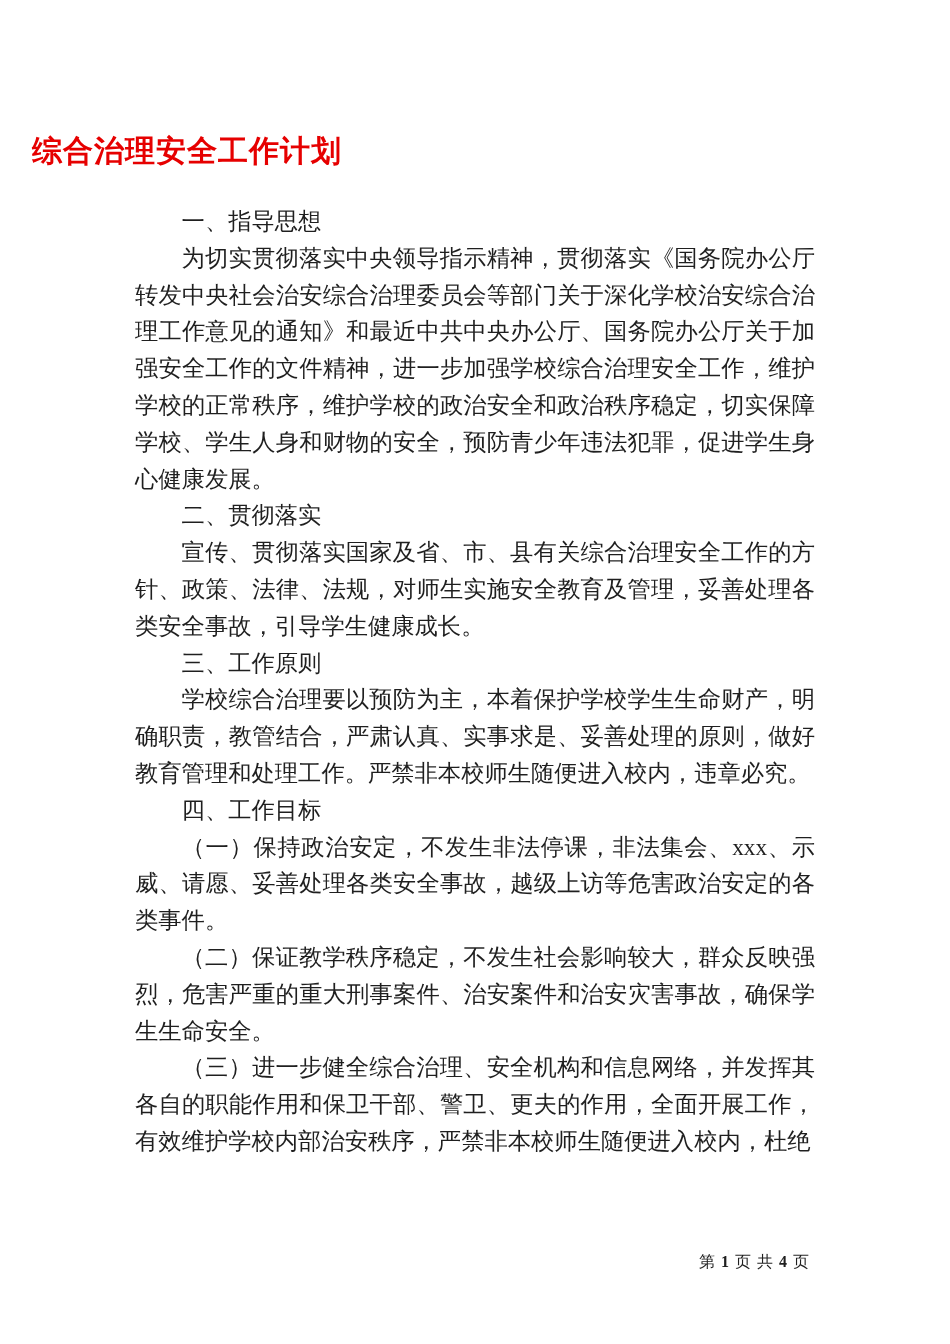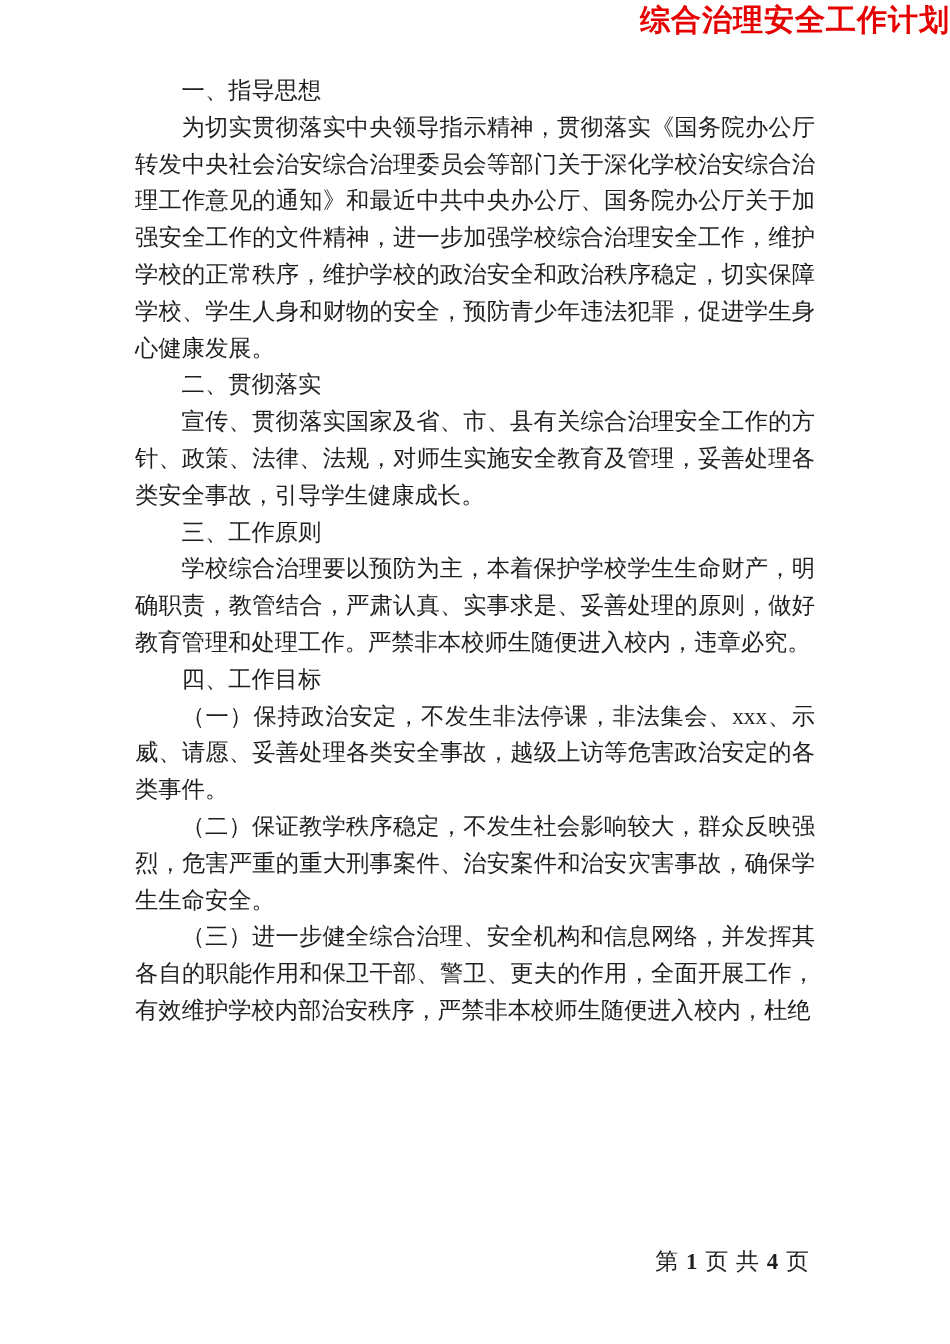--- a/index.html
+++ b/index.html
@@ -9,46 +9,48 @@
   }
   .page {
     position: relative;
     width: 950px;
     height: 1344px;
     background: #ffffff;
     overflow: hidden;
     font-family: "Liberation Serif", "DejaVu Serif", serif;
   }
   .doc-title {
-    text-align: right;
+    padding-top: 131px;
+    text-align: left;
     font-size: 30px;
     line-height: 40px;
     font-weight: bold;
     color: #e60000;
     letter-spacing: 1px;
+    margin-left: 32px;
   }
   .content {
     width: 680px;
     margin: 32px auto 0 auto;
     font-size: 23.3px;
     line-height: 36.8px;
     color: #1f1f1f;
     text-align: justify;
     text-justify: inter-ideograph;
   }
   .content p {
     margin: 0;
     padding: 0;
     text-indent: 2em;
   }
   .footer {
     position: absolute;
     right: 140px;
     bottom: 72px;
-    font-size: 23px;
+    font-size: 16px;
     line-height: 20px;
     color: #1f1f1f;
     letter-spacing: 1px;
   }
   .footer .num {
     font-weight: bold;
     font-family: "Liberation Serif", "DejaVu Serif", serif;
   }
 </style>
 </head>

